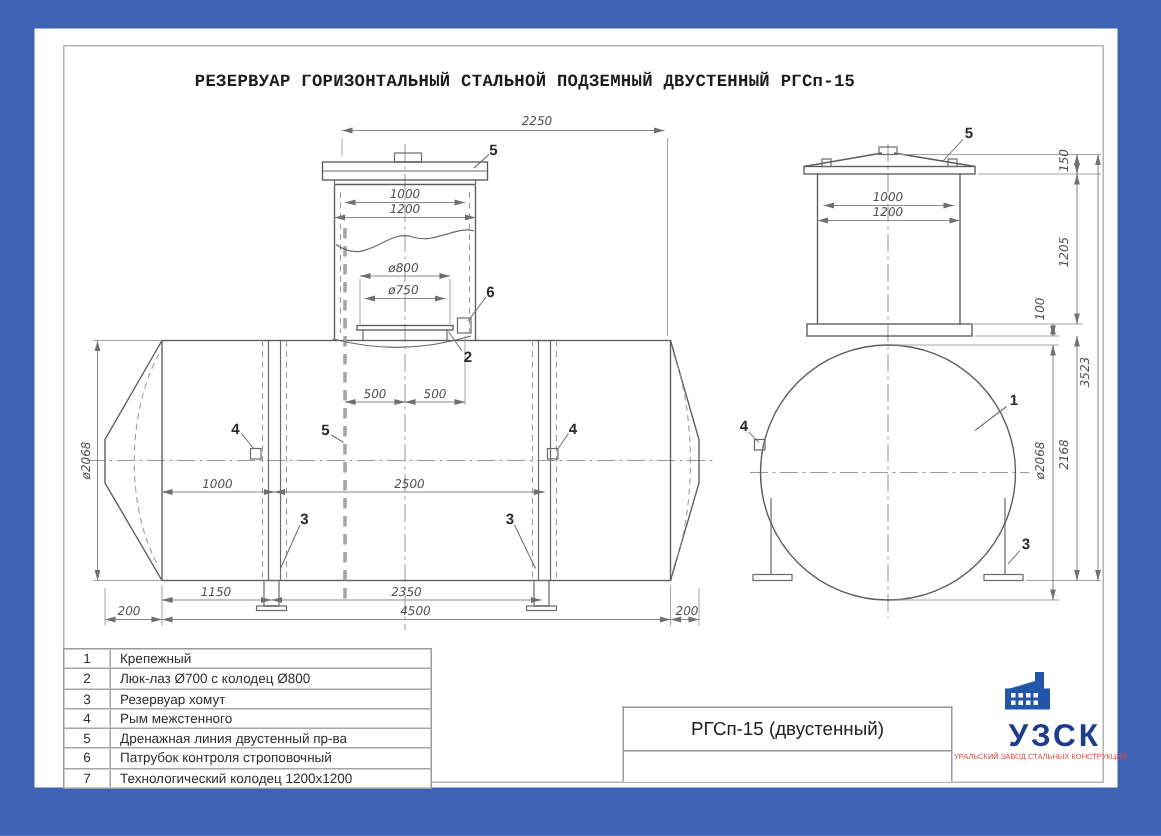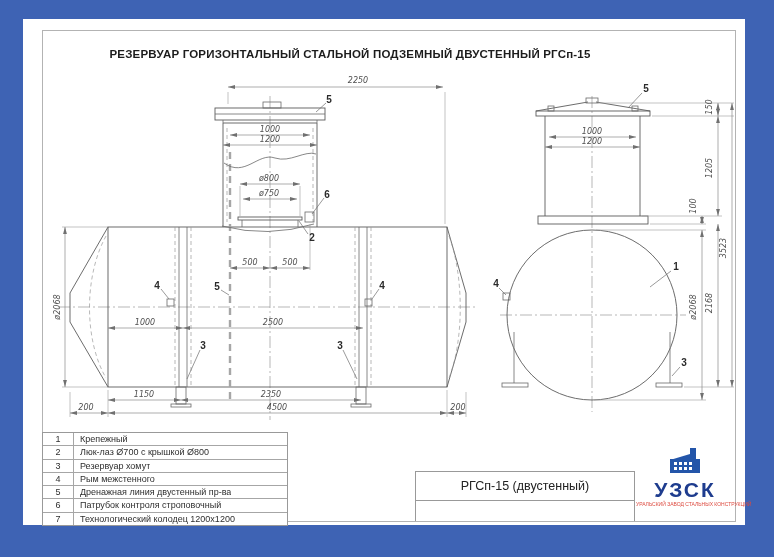--- a/index.html
+++ b/index.html
@@ -1,21 +1,21 @@
 <!DOCTYPE html>
 <html><head>
 <meta charset="utf-8">
 <style>
   html,body{margin:0;padding:0;background:#2f55a0;}
   .page{position:relative;width:774px;height:557px;background:#3E63B4;overflow:hidden;
         font-family:"Liberation Sans",sans-serif;}
   .sheet{position:absolute;left:23px;top:19px;width:722px;height:506px;background:#ffffff;}
   .frame{position:absolute;left:42px;top:30px;width:692px;height:490px;border:1px solid #b3b3b3;}
   .dwg-title{position:absolute;left:23px;top:48px;width:654px;text-align:center;
-        font-size:11.5px;font-weight:bold;color:#1c1c1c;letter-spacing:.2px;}
+        font-size:11.5px;font-weight:bold;color:#1c1c1c;letter-spacing:.2px;font-family:Liberation Mono, monospace;}
   svg.draw{position:absolute;left:0;top:0;z-index:2;}
   .dt{font:italic 8px "DejaVu Sans",sans-serif;fill:#4f4f4f;text-anchor:middle;}
   .co{font:600 10px "Liberation Sans",sans-serif;fill:#2b2b2b;text-anchor:middle;}
   .ol{stroke:#5b5b5b;stroke-width:.9;fill:none;}
   .ol2{stroke:#6a6a6a;stroke-width:.8;fill:none;}
   .dim{stroke:#8a8a8a;stroke-width:.7;fill:none;}
   .ext{stroke:#9a9a9a;stroke-width:.6;fill:none;}
   .cl{stroke:#9a9a9a;stroke-width:.7;fill:none;stroke-dasharray:12 3 2 3;}
   .hid{stroke:#9a9a9a;stroke-width:.7;fill:none;stroke-dasharray:4 3;}
   .ldr{stroke:#6f6f6f;stroke-width:.7;fill:none;}
@@ -24,21 +24,21 @@
         border:1px solid #999;background:#fff;font-size:9px;color:#2e2e2e;}
   .pt-row{display:flex;height:12.3px;line-height:12.3px;border-top:1px solid #a6a6a6;}
   .pt-row:first-child{border-top:none;}
   .pt-num{width:30px;text-align:center;border-right:1px solid #a6a6a6;flex:none;}
   .pt-name{padding-left:6px;white-space:nowrap;overflow:hidden;}
   .title-block{position:absolute;left:415px;top:471px;width:218px;height:49px;z-index:3;
         border:1px solid #999;border-bottom:none;background:#fff;color:#222;}
   .tb-row1{height:28px;line-height:28px;text-align:center;font-size:12.5px;border-bottom:1px solid #999;}
   .tb-row2{height:20px;line-height:20px;text-align:center;font-size:11px;}
   .logo{position:absolute;left:636px;top:447px;width:98px;height:70px;z-index:3;text-align:center;}
-  .logo-abbr{font-size:21px;font-weight:bold;color:#1e3c8e;letter-spacing:2px;line-height:20px;margin-top:1px;}
+  .logo-abbr{font-size:21px;font-weight:bold;color:#1e3c8e;letter-spacing:2px;line-height:20px;margin-top:1px;text-align:right;}
   .logo-tag{font-size:5px;color:#dd4a3f;white-space:nowrap;letter-spacing:0;margin-top:1px;}
 </style>
 </head>
 <body>
 
 <div class="page">
   <div class="sheet"></div>
   <div class="frame"></div>
   <div class="dwg-title">РЕЗЕРВУАР ГОРИЗОНТАЛЬНЫЙ СТАЛЬНОЙ ПОДЗЕМНЫЙ ДВУСТЕННЫЙ РГСп-15</div>
 
@@ -260,21 +260,21 @@
     </g>
   </svg>
 
   <div class="parts-table">
     <div class="pt-row">
       <div class="pt-num">1</div>
       <div class="pt-name">Крепежный</div>
     </div>
     <div class="pt-row">
       <div class="pt-num">2</div>
-      <div class="pt-name">Люк-лаз Ø700 с крышкой Ø800</div>
+      <div class="pt-name">Люк-лаз Ø700 с колодец Ø800</div>
     </div>
     <div class="pt-row">
       <div class="pt-num">3</div>
       <div class="pt-name">Резервуар хомут</div>
     </div>
     <div class="pt-row">
       <div class="pt-num">4</div>
       <div class="pt-name">Рым межстенного</div>
     </div>
     <div class="pt-row">

